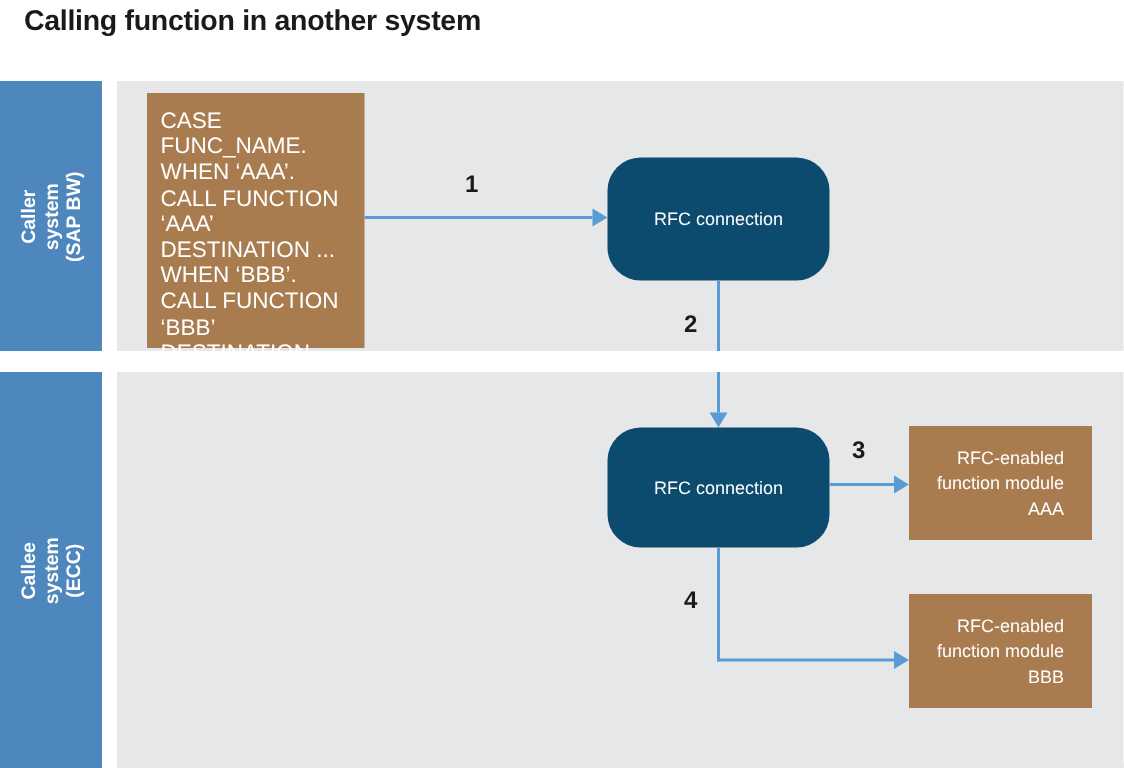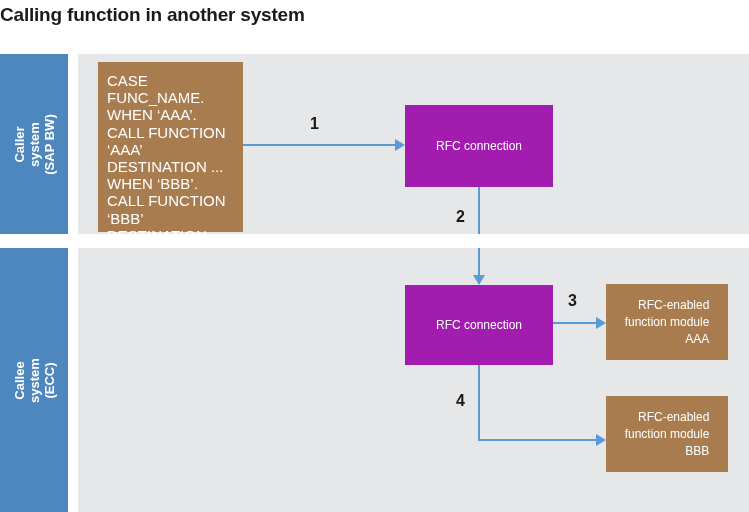--- a/index.html
+++ b/index.html
@@ -11,21 +11,21 @@
     height: 512px;
     background: #ffffff;
     font-family: "Liberation Sans", sans-serif;
     overflow: hidden;
     position: relative;
   }
 
   
   .page-title {
     position: absolute;
-    left: 0;
+    left: 16px;
     top: 4px;
     font-size: 19px;
     font-weight: bold;
     color: #1a1a1a;
     letter-spacing: -0.2px;
     white-space: nowrap;
   }
 
   
   .panel {
@@ -73,21 +73,21 @@
     box-sizing: border-box;
     display: flex;
     align-items: center;
     justify-content: center;
     color: #ffffff;
     text-align: center;
     line-height: 17px;
     font-size: 12px;
     white-space: pre-line;
   }
-  .box-blue  { background: #a21caf; }
+  .box-blue  { background: #0c4a6e; border-radius: 22px; }
   .box-brown { background: #a87c4f; text-align: right; }
 
   .code-box {
     position: absolute;
     box-sizing: border-box;
     background: #a87c4f;
     color: #ffffff;
     font-size: 15px;
     line-height: 17.2px;
     white-space: pre-line;

